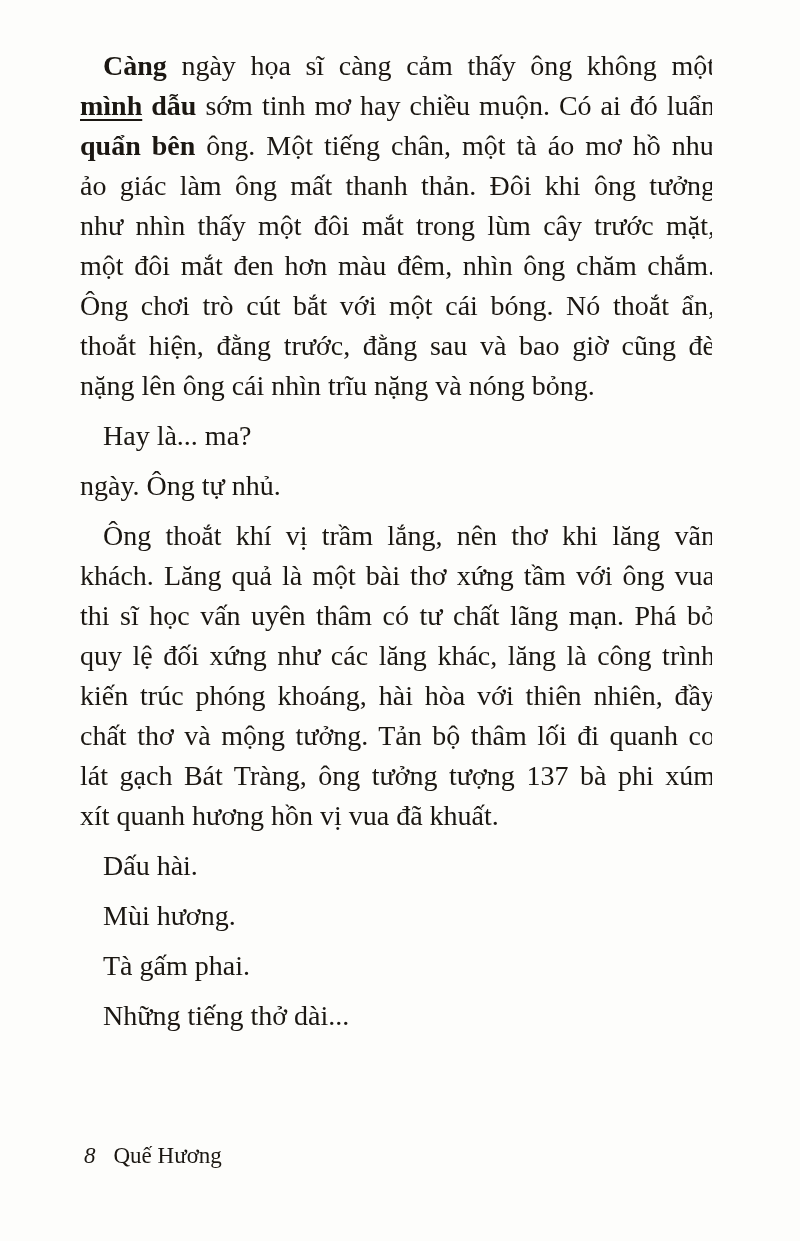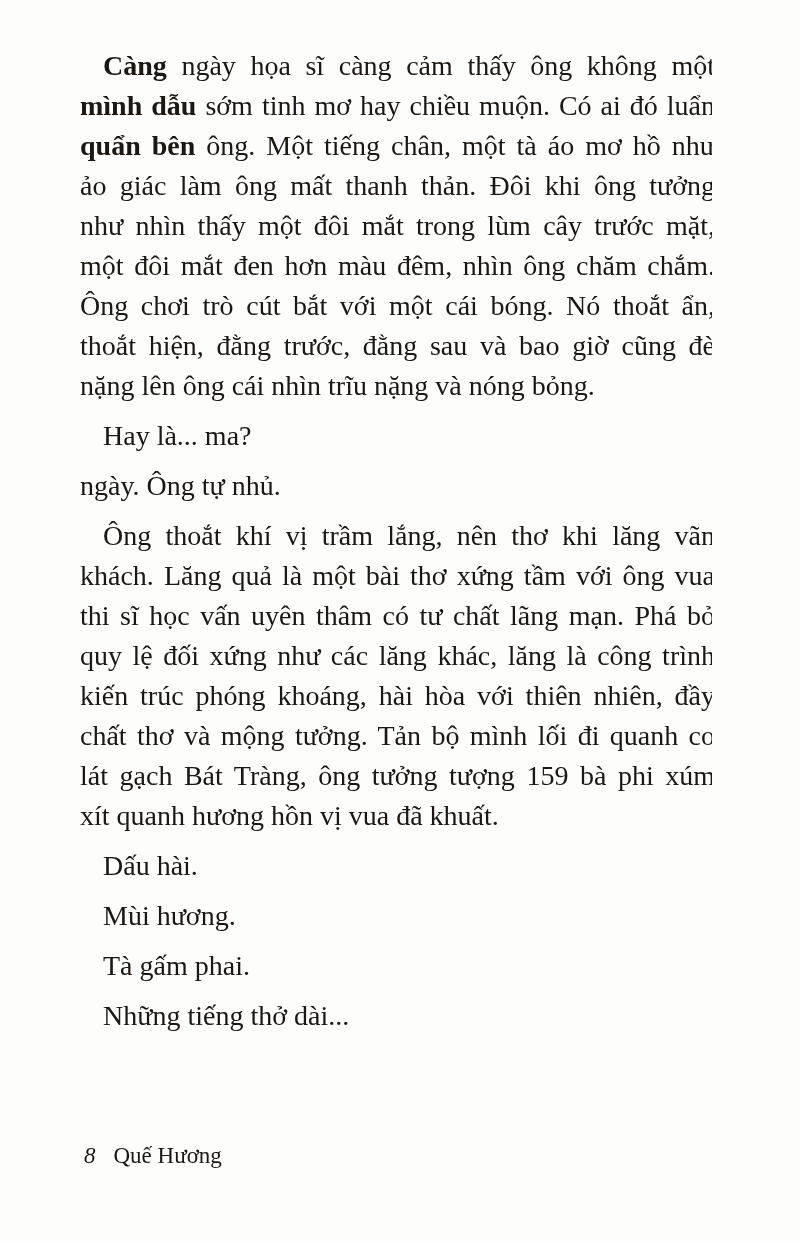--- a/index.html
+++ b/index.html
@@ -43,20 +43,21 @@
   .line.last {
     text-align-last: left;
   }
   .line.first {
     text-indent: 23px;
   }
   .seg.bold {
     font-weight: bold;
   }
   .seg.underline {
+    text-decoration: underline;
     text-decoration-thickness: 2px;
     text-underline-offset: 4px;
   }
   .page-footer {
     position: absolute;
     left: 84px;
     top: 1140px;
     font-size: 23px;
     line-height: 32px;
     color: var(--ink);
@@ -90,22 +91,22 @@
       </p>
       <p class="para">
         <span class="line last"><span class="seg">ngày. Ông tự nhủ.</span></span>
       </p>
       <p class="para">
         <span class="line first"><span class="seg">Ông thoắt khí vị trầm lắng, nên thơ khi lăng vãn</span></span>
         <span class="line"><span class="seg">khách. Lăng quả là một bài thơ xứng tầm với ông vua</span></span>
         <span class="line"><span class="seg">thi sĩ học vấn uyên thâm có tư chất lãng mạn. Phá bỏ</span></span>
         <span class="line"><span class="seg">quy lệ đối xứng như các lăng khác, lăng là công trình</span></span>
         <span class="line"><span class="seg">kiến trúc phóng khoáng, hài hòa với thiên nhiên, đầy</span></span>
-        <span class="line"><span class="seg">chất thơ và mộng tưởng. Tản bộ mình lối đi quanh co</span></span>
-        <span class="line"><span class="seg">lát gạch Bát Tràng, ông tưởng tượng 159 bà phi xúm</span></span>
+        <span class="line"><span class="seg">chất thơ và mộng tưởng. Tản bộ thâm lối đi quanh co</span></span>
+        <span class="line"><span class="seg">lát gạch Bát Tràng, ông tưởng tượng 137 bà phi xúm</span></span>
         <span class="line last"><span class="seg">xít quanh hương hồn vị vua đã khuất.</span></span>
       </p>
       <p class="para">
         <span class="line first last"><span class="seg">Dấu hài.</span></span>
       </p>
       <p class="para">
         <span class="line first last"><span class="seg">Mùi hương.</span></span>
       </p>
       <p class="para">
         <span class="line first last"><span class="seg">Tà gấm phai.</span></span>

